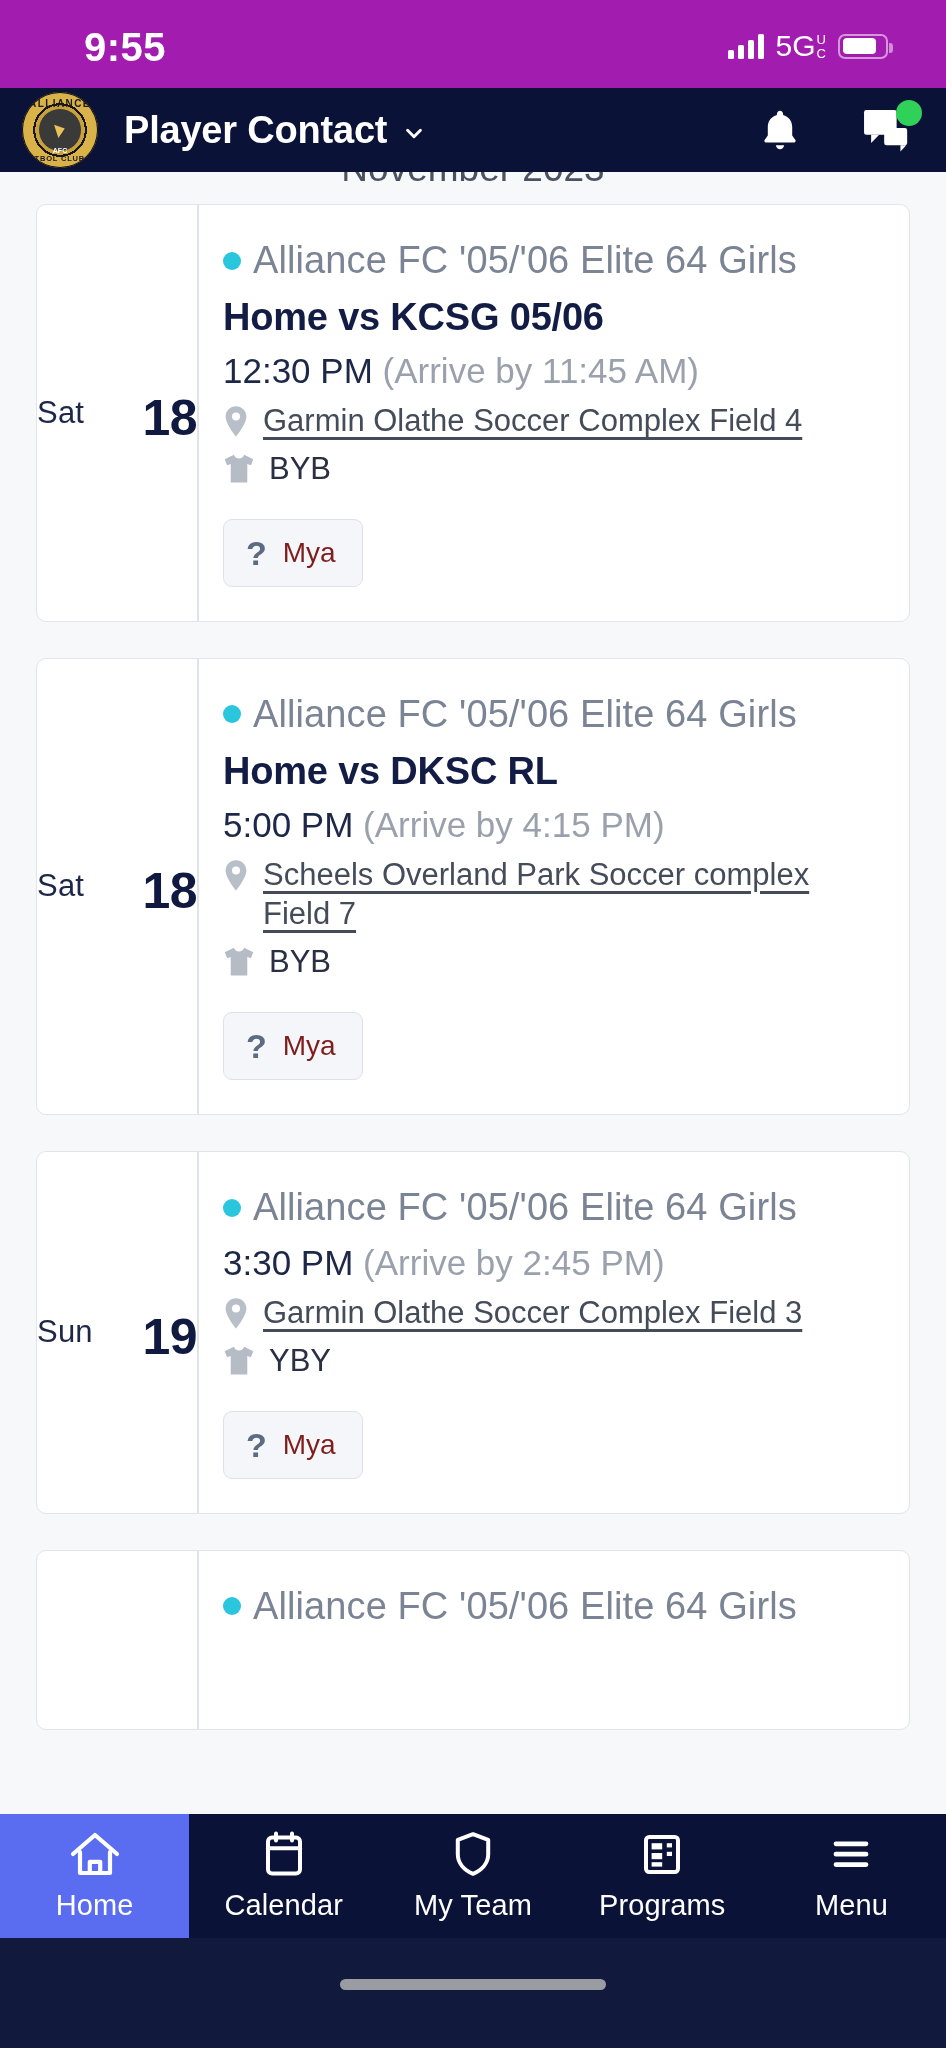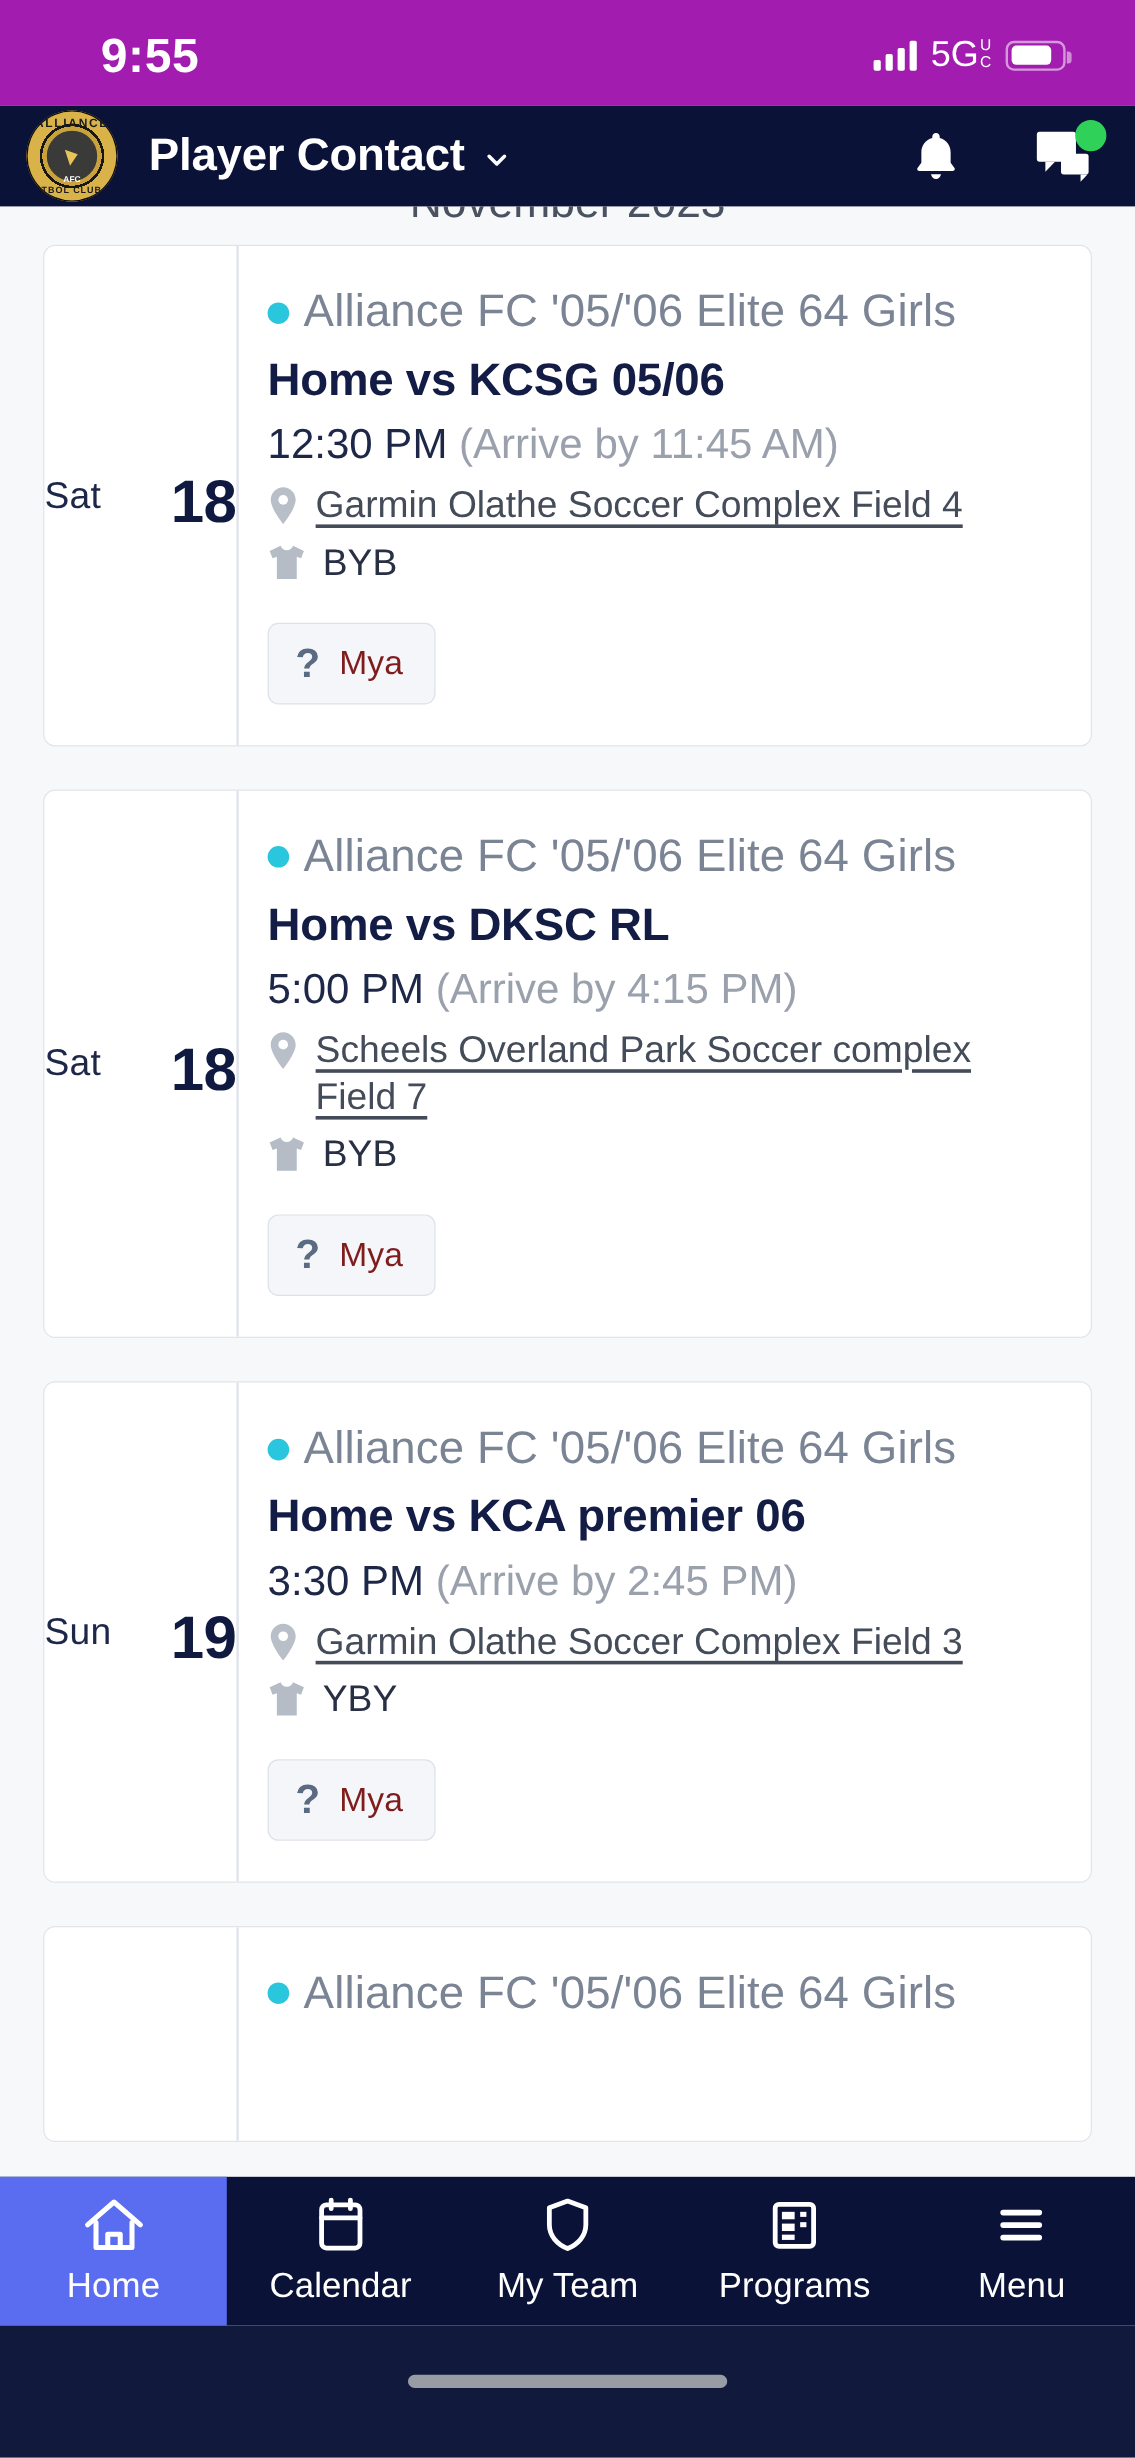--- a/index.html
+++ b/index.html
@@ -36,21 +36,21 @@
   }
   .sb-right { display:flex; align-items:center; gap: 12px; margin-top: 4px; }
   .sb-bars { display:flex; align-items:flex-end; gap:4px; height:26px; }
   .sb-bars i { display:block; width:6px; background:#fff; border-radius:1.5px; }
   .sb-bars i:nth-child(1){ height:9px; }
   .sb-bars i:nth-child(2){ height:14px; }
   .sb-bars i:nth-child(3){ height:19px; }
   .sb-bars i:nth-child(4){ height:25px; }
   .sb-net {
     color:#fff; font-size:30px; font-weight:500;
-    display:flex; align-items:flex-start; letter-spacing:0px;
+    display:flex; align-items:center; letter-spacing:0px;
   }
   .sb-net .uc { display:flex; flex-direction:column; font-size:13px; line-height:1.05; margin-left:1px; margin-top:2px; }
   .sb-batt {
     width: 50px; height: 25px;
     border: 2.5px solid rgba(255,255,255,0.55);
     border-radius: 7px;
     position: relative; padding: 2.5px;
   }
   .sb-batt::after {
     content:""; position:absolute; right:-7px; top:7.5px;
@@ -356,21 +356,20 @@
     <div class="card">
       <div class="card-date">
         <div class="dow">Sun</div>
         <div class="dnum">19</div>
       </div>
       <div class="card-body">
         <div class="team-line">
           <span class="team-dot"></span>
           <span class="team-name">Alliance FC '05/'06 Elite 64 Girls</span>
         </div>
-        <div class="event-title">Home vs KCA premier 06</div>
         <div class="time-line">
           <span>3:30 PM</span>
           <span class="arrive">(Arrive by 2:45 PM)</span>
         </div>
         <div class="loc-line">
           <svg width="26" height="34" viewBox="0 0 20 26" style="margin-top:4px;flex:0 0 26px;">
             <path d="M10 0.8C5.6.8 2 4.4 2 8.8c0 5.8 8 15.5 8 15.5s8-9.7 8-15.5c0-4.4-3.6-8-8-8z" fill="#b9bfc9"></path>
             <circle cx="10" cy="8.8" r="3.1" fill="#ffffff"></circle>
           </svg>
           <span class="loc-text">Garmin Olathe Soccer Complex Field 3</span>

